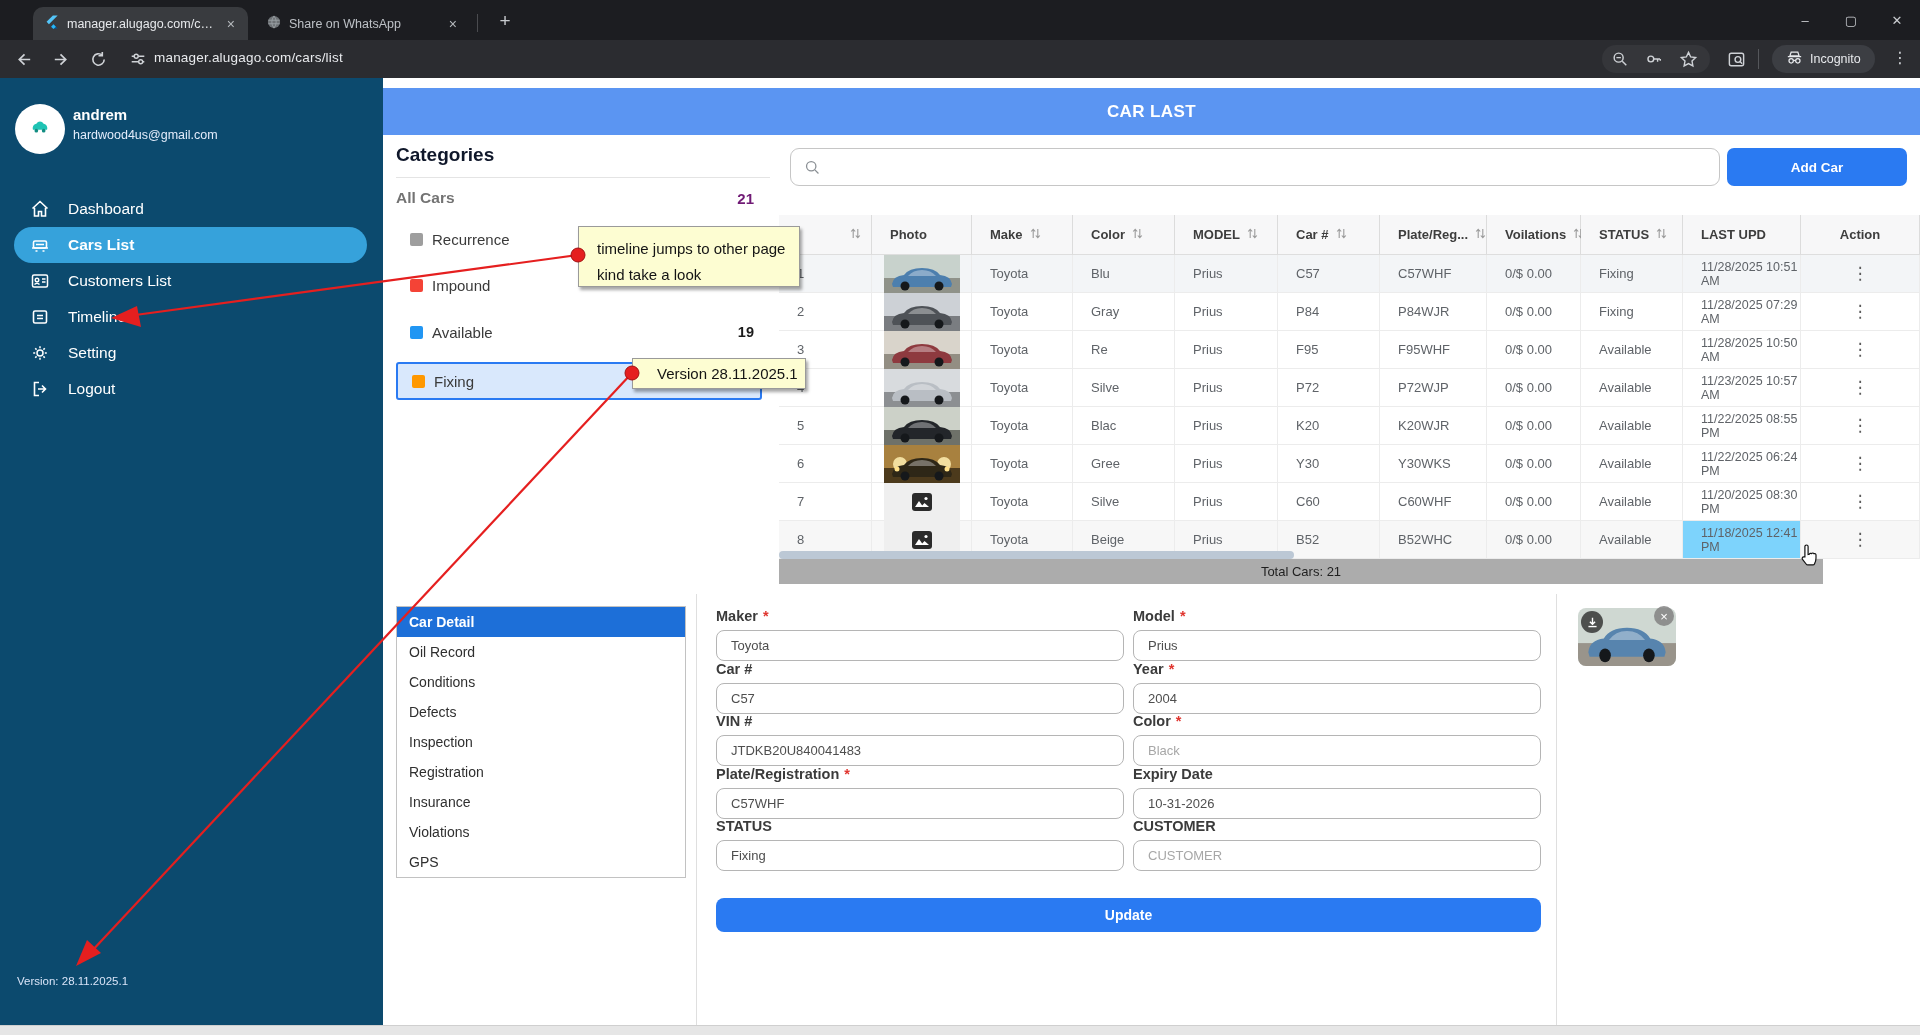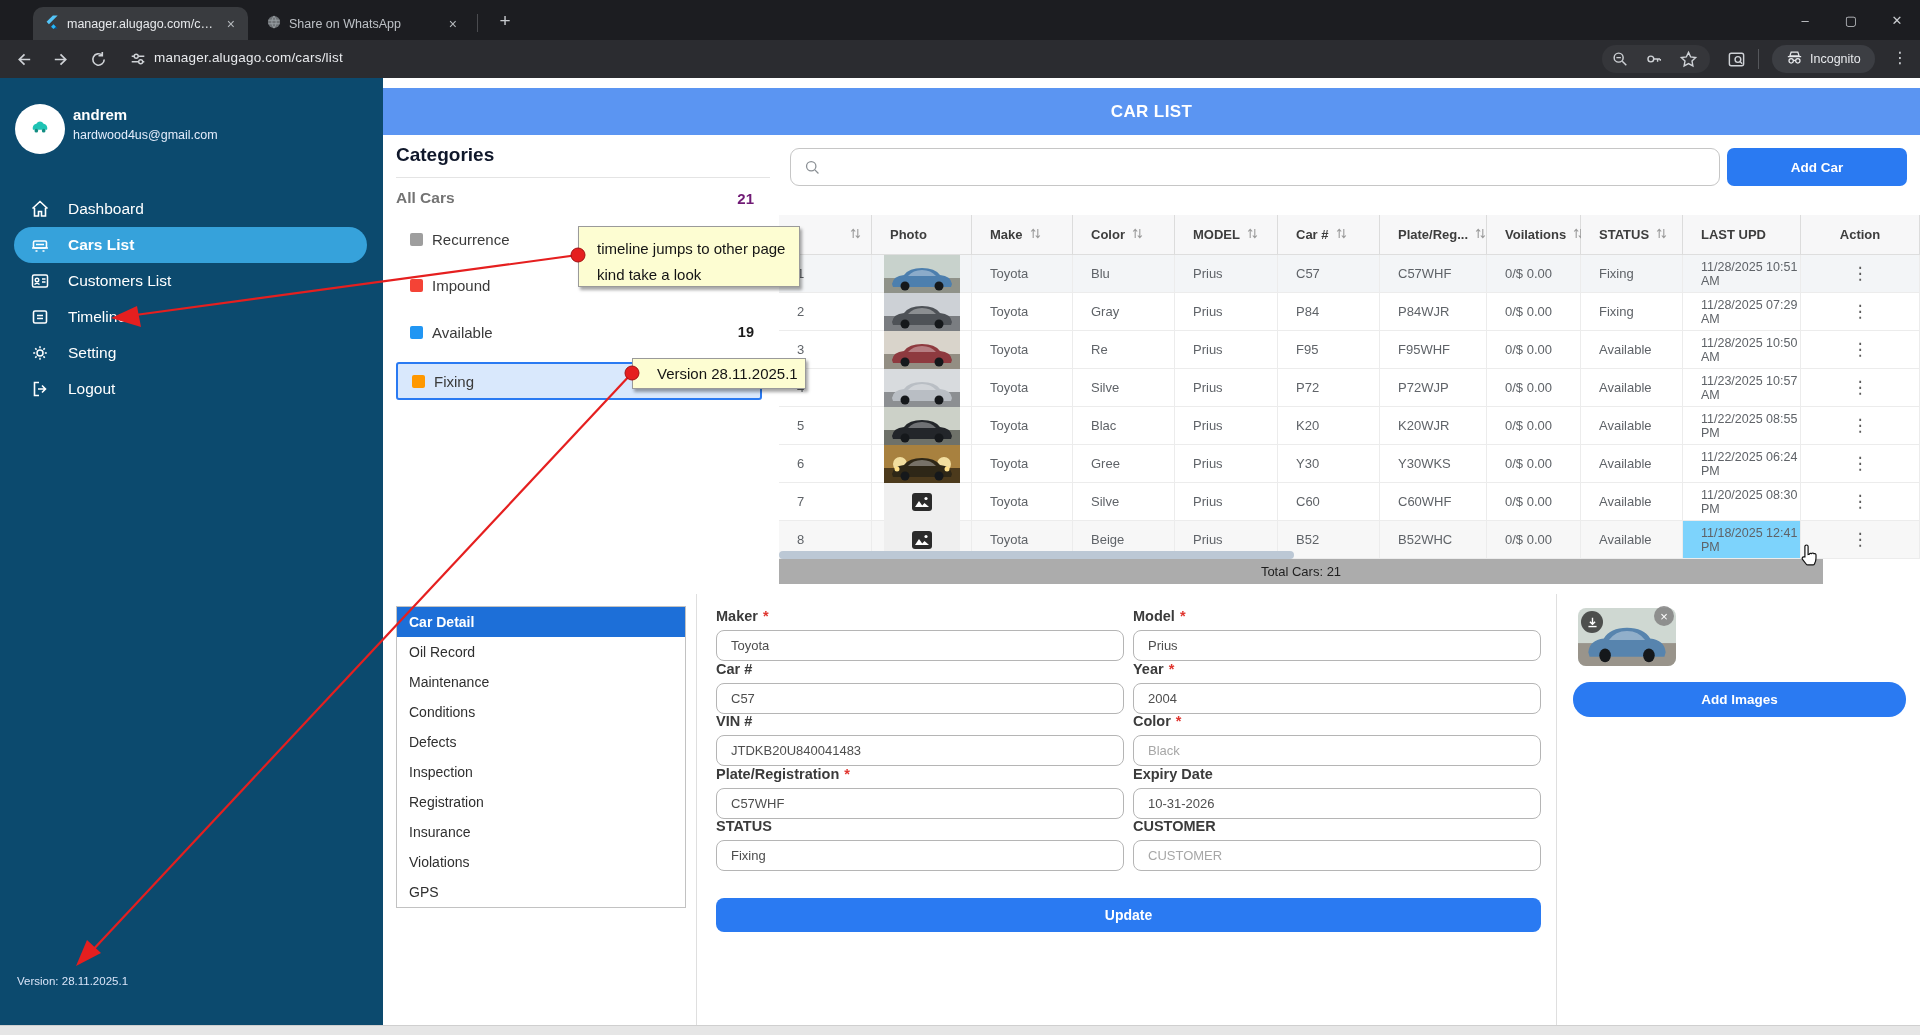--- a/index.html
+++ b/index.html
@@ -290,21 +290,21 @@
               <path d="M9 3.5H4.5v13H9M12 6.5l3.5 3.5L12 13.5M8 10h7" stroke="#fff" stroke-width="1.6" fill="none"></path>
             </svg>
           </span>
           <span>Logout</span>
         </div>
       </div>
     <div class="side-version">Version: 28.11.2025.1</div>
   </div>
 
   <div class="appbar">
-    <span>CAR LIST</span>
+    <span>CAR LAST</span>
   </div>
 
   <div class="cat-title">Categories</div>
   <div class="cat-div"></div>
   <div class="allcars">
     <span class="l">All Cars</span>
     <span class="c">21</span>
   </div>
   <div id="catlist">
       <div class="cat-item" style="top: 222px;">
@@ -652,21 +652,20 @@
     </div>
   <div class="hscroll"></div>
   <div class="tfoot">Total Cars: 21</div>
 
   <div class="vdiv" style="left:696px;"></div>
   <div class="vdiv" style="left:1556px;"></div>
 
   <div class="tabs-card" id="dtabs">
       <div class="dtab active">Car Detail</div>
       <div class="dtab">Oil Record</div>
-      <div class="dtab">Maintenance</div>
       <div class="dtab">Conditions</div>
       <div class="dtab">Defects</div>
       <div class="dtab">Inspection</div>
       <div class="dtab">Registration</div>
       <div class="dtab">Insurance</div>
       <div class="dtab">Violations</div>
       <div class="dtab">GPS</div>
     </div>
 
   <div id="formarea">
@@ -701,21 +700,20 @@
         <circle cx="21" cy="31" r="4.5" fill="#15181b"></circle>
         <circle cx="55" cy="31" r="4.5" fill="#15181b"></circle>
       </svg></div>
   <div class="dl-badge">
     <svg width="13" height="13" viewBox="0 0 16 16">
         <path d="M8 2v8M4.8 7 8 10.2 11.2 7" stroke="#fff" stroke-width="1.7" fill="none"></path>
         <path d="M3 13h10" stroke="#fff" stroke-width="1.7"></path>
       </svg>
   </div>
   <div class="x-badge">×</div>
-  <button class="btn-blue addimgs abs">Add Images</button>
 
   <div class="bottom-strip"></div>
 
   <div class="tooltip tt1">
     <div>timeline jumps to other page</div>
     <div>kind take a look</div>
   </div>
   <div class="tooltip tt2">
     <span>Version 28.11.2025.1</span>
   </div>

